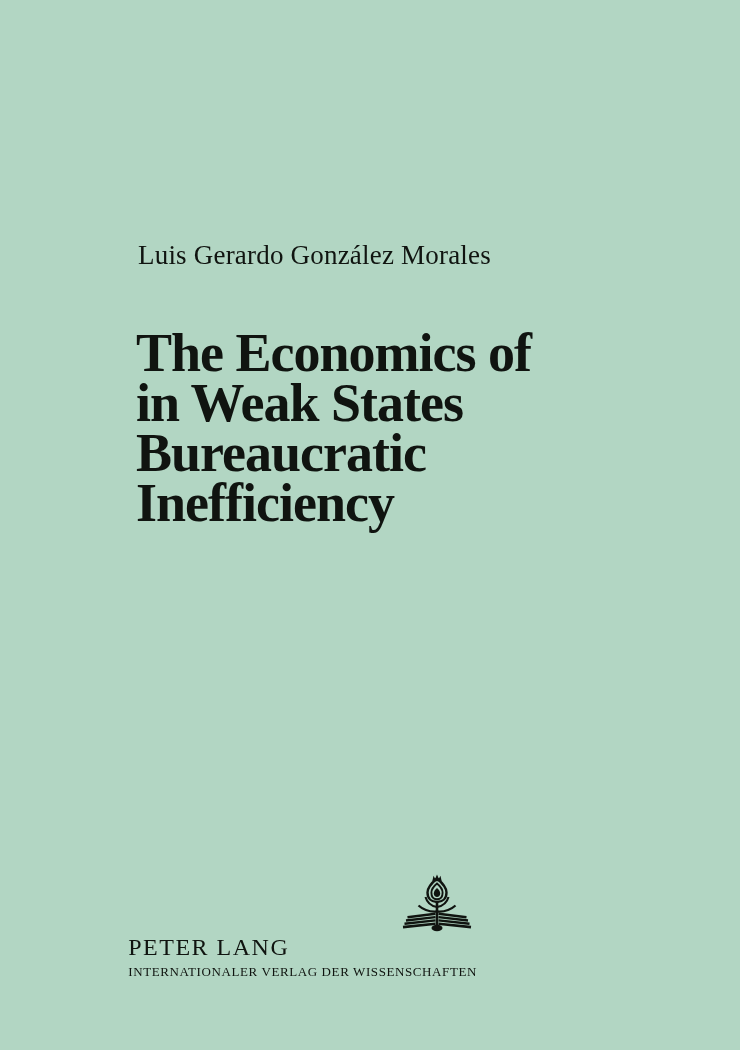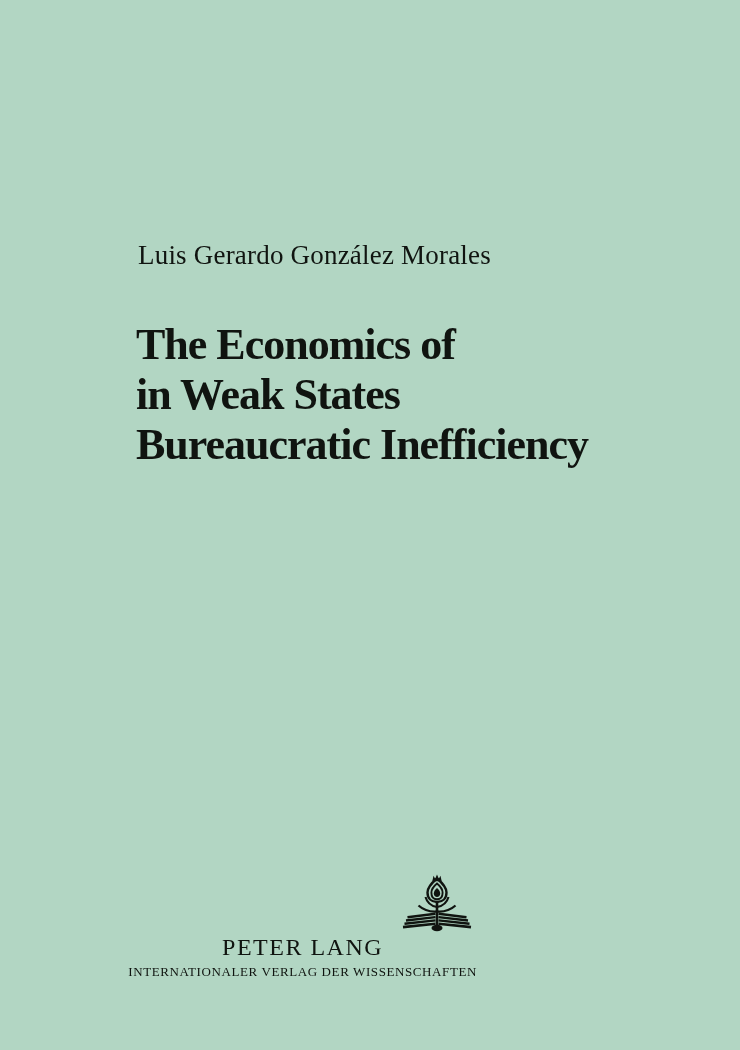--- a/index.html
+++ b/index.html
@@ -24,39 +24,39 @@
     position: absolute;
     left: 138px;
     top: 238px;
     font-size: 27px;
     line-height: 34px;
     letter-spacing: 0.2px;
   }
   .title {
     position: absolute;
     left: 136px;
-    top: 320px;
-    font-size: 44px;
+    top: 328px;
+    font-size: 54px;
     line-height: 50px;
     font-weight: 700;
     letter-spacing: -1px;
   }
   .subtitle {
     position: absolute;
     left: 138px;
     top: 568px;
     font-size: 27px;
     line-height: 34px;
     letter-spacing: 0.2px;
   }
   .publisher {
     position: absolute;
     right: 119px;
     top: 874px;
-    text-align: center;
+    text-align: left;
   }
   .publisher .logo {
     display: block;
     margin: 0 2px 2px auto;
     width: 76px;
     height: 58px;
     color: var(--ink);
   }
   .publisher-name {
     font-size: 24px;

